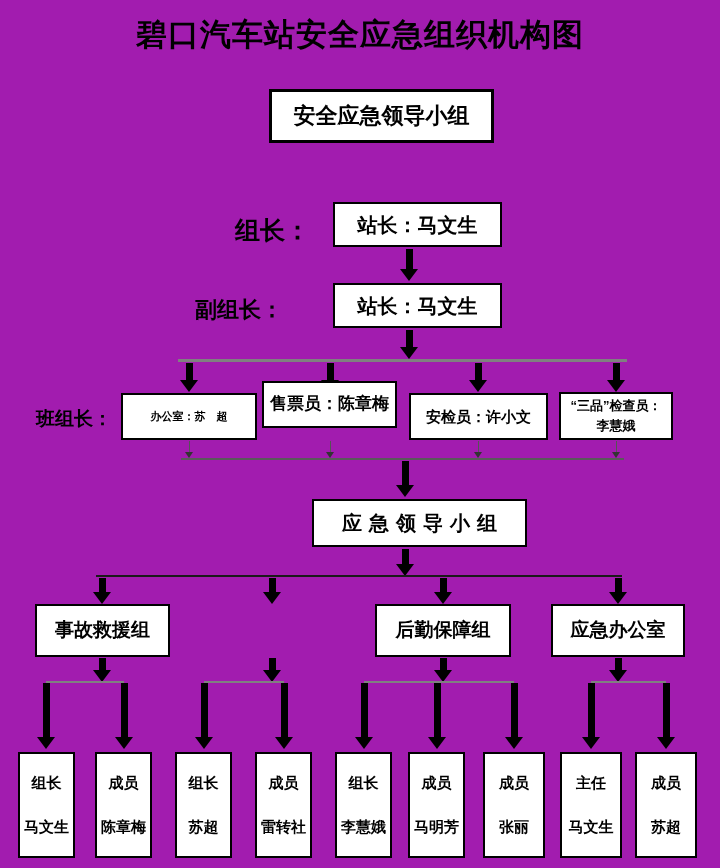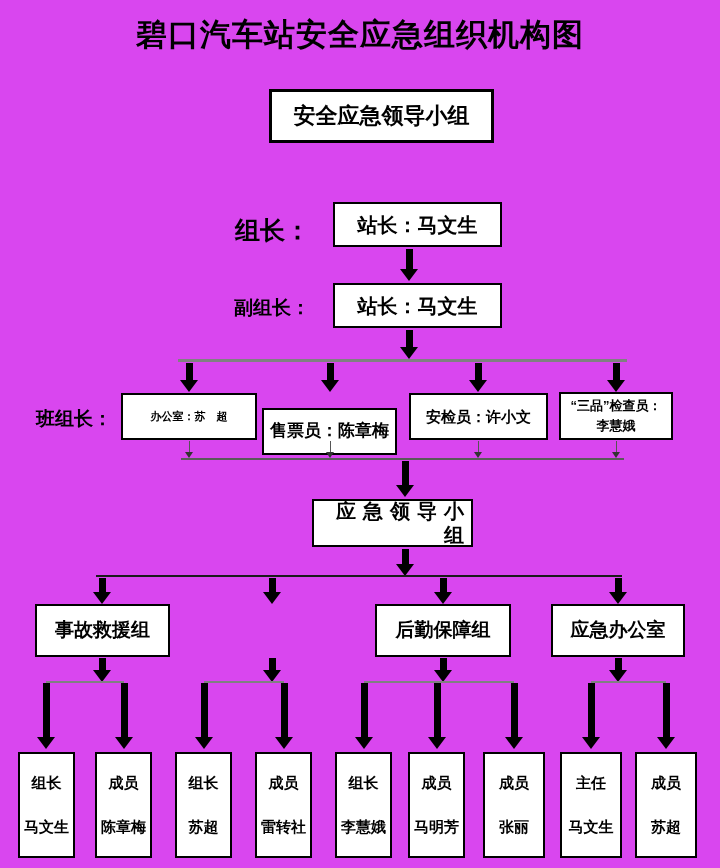--- a/index.html
+++ b/index.html
@@ -1,24 +1,24 @@
 <!DOCTYPE html>
 <html><head>
 <meta charset="utf-8">
 <style>
   html,body{margin:0;padding:0;background:#fff;}
   #stage{
-    position:relative;width:720px;height:868px;background:#d946ef;overflow:hidden;
+    position:relative;width:720px;height:868px;background:#a21caf;overflow:hidden;
     font-family:"Liberation Sans","DejaVu Sans",sans-serif;color:#000;
   }
   .ttl{position:absolute;left:0;right:0;top:14px;text-align:center;
        font-size:31px;font-weight:bold;letter-spacing:1px;}
   .box{position:absolute;box-sizing:border-box;border:2px solid #000;background:#fff;
        display:flex;align-items:center;justify-content:center;
-       font-weight:bold;text-align:right;line-height:1.2;}
+       font-weight:bold;text-align:center;line-height:1.2;}
   .lbl{position:absolute;font-weight:bold;white-space:nowrap;}
   .hline{position:absolute;}
   
   .arr{position:absolute;width:18px;}
   .arr .s{position:absolute;left:50%;margin-left:-3.5px;width:7px;top:0;bottom:11px;background:#000;}
   .arr .h{position:absolute;left:50%;margin-left:-9px;bottom:0;width:0;height:0;
           border-left:9px solid transparent;border-right:9px solid transparent;border-top:12px solid #000;}
   
   .arr.thin{width:10px;}
   .arr.thin .s{width:1px;margin-left:-0.5px;bottom:5px;background:#555;}
@@ -38,21 +38,21 @@
   <div class="box" style="left:269px;top:89px;width:225px;height:54px;border-width:3px;font-size:22px;">安全应急领导小组</div>
 
   <div class="lbl" style="left:215px;top:214px;width:95px;text-align:right;font-size:25px;">组长：</div>
   <div class="box" style="left:333px;top:202px;width:169px;height:45px;font-size:20px;">站长：马文生</div>
 
   <div class="arr" style="left:400px;top:249px;height:32px;">
       <span class="s"></span>
       <span class="h"></span>
     </div>
 
-  <div class="lbl" style="left:195px;top:295px;width:115px;text-align:right;font-size:19px;">副组长：</div>
+  <div class="lbl" style="left:195px;top:295px;width:115px;font-size:22px;">副组长：</div>
   <div class="box" style="left:333px;top:283px;width:169px;height:45px;font-size:20px;">站长：马文生</div>
 
   <div class="arr" style="left:400px;top:330px;height:29px;">
       <span class="s"></span>
       <span class="h"></span>
     </div>
 
   <div class="hline" style="left:178px;top:359px;width:449px;height:3px;background:#808080;"></div>
   <div class="arr" style="left:180px;top:363px;height:29px;">
       <span class="s"></span>
@@ -66,21 +66,21 @@
       <span class="s"></span>
       <span class="h"></span>
     </div>
   <div class="arr" style="left:607px;top:363px;height:29px;">
       <span class="s"></span>
       <span class="h"></span>
     </div>
 
   <div class="lbl" style="left:36px;top:406px;font-size:19px;text-align:right;">班组长：</div>
   <div class="box" style="left:121px;top:393px;width:136px;height:47px;font-size:11px;">办公室：苏　超</div>
-  <div class="box" style="left:262px;top:408px;width:135px;height:47px;font-size:17px;">售票员：陈章梅</div>
+  <div class="box" style="left:262px;top:381px;width:135px;height:47px;font-size:17px;">售票员：陈章梅</div>
   <div class="box" style="left:409px;top:393px;width:139px;height:47px;font-size:15px;">安检员：许小文</div>
   <div class="box twolines" style="left:559px;top:392px;width:114px;height:48px;font-size:13px;">
     <span>“三品”检查员：</span>
     <span>李慧娥</span>
   </div>
 
   <div class="arr thin" style="left:184px;top:441px;height:17px;">
       <span class="s"></span>
       <span class="h"></span>
     </div>
@@ -96,21 +96,21 @@
       <span class="s"></span>
       <span class="h"></span>
     </div>
   <div class="hline" style="left:181px;top:458px;width:443px;height:2px;background:#5a5a5a;"></div>
 
   <div class="arr" style="left:396px;top:461px;height:36px;">
       <span class="s"></span>
       <span class="h"></span>
     </div>
 
-  <div class="box" style="left:312px;top:499px;width:161px;height:48px;font-size:20px;letter-spacing:7px;text-indent:7px;">应急领导小组</div>
+  <div class="box" style="left:312px;top:499px;width:215px;height:48px;font-size:20px;letter-spacing:7px;text-indent:7px;">应急领导小组</div>
 
   <div class="arr" style="left:396px;top:549px;height:27px;">
       <span class="s"></span>
       <span class="h"></span>
     </div>
 
   <div class="hline" style="left:96px;top:575px;width:526px;height:2px;background:#1a1a1a;"></div>
   <div class="arr" style="left:93px;top:578px;height:26px;">
       <span class="s"></span>
       <span class="h"></span>

